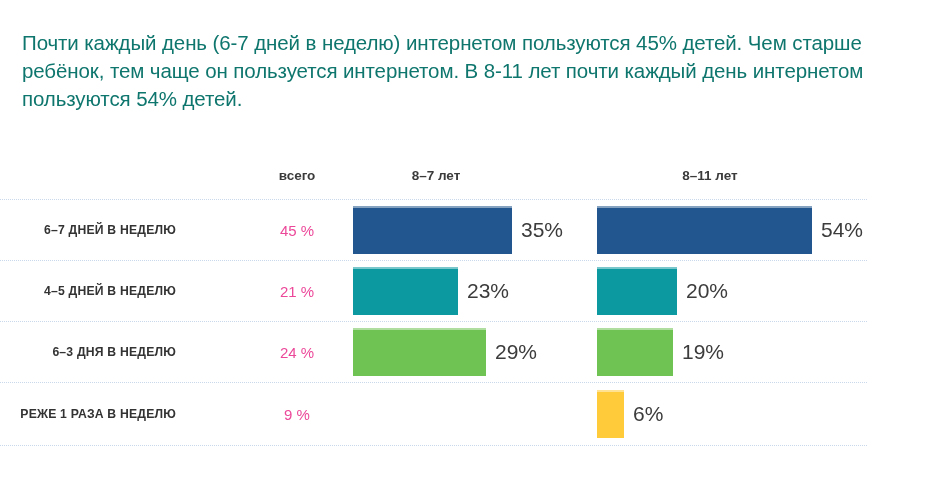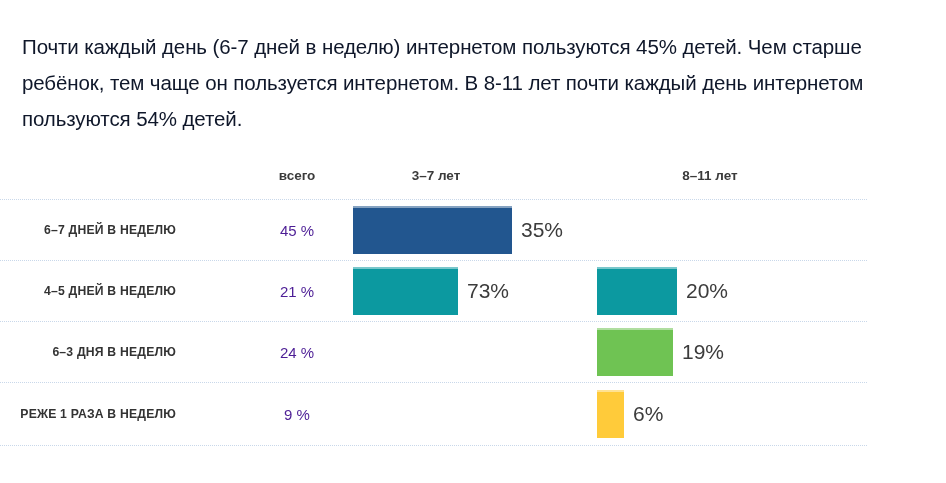--- a/index.html
+++ b/index.html
@@ -16,22 +16,22 @@
     position: relative;
   }
 
   
   .intro {
     position: absolute;
     left: 22px;
     top: 8px;
     width: 900px;
     font-size: 20.5px;
-    line-height: 36px;
-    color: #0f172a;
+    line-height: 28px;
+    color: #0f766e;
     font-weight: 400;
     letter-spacing: -0.1px;
   }
 
   
   .chart {
     position: absolute;
     left: 0;
     top: 160px;
     width: 867px;
@@ -81,21 +81,21 @@
     white-space: nowrap;
     text-align: left;
   }
 
   .row-total {
     position: absolute;
     left: 297px;
     top: 50%;
     transform: translate(-50%, -50%);
     font-size: 15px;
-    color: #4c1d95;
+    color: #ec4899;
     white-space: nowrap;
   }
 
   .bar-wrap {
     position: absolute;
     top: 50%;
     transform: translateY(-50%);
     display: flex;
     align-items: center;
     height: 48px;
@@ -117,51 +117,59 @@
 </style>
 </head>
 <body>
 
 <p class="intro">Почти каждый день (6-7 дней в неделю) интернетом пользуются 45% детей. Чем старше ребёнок, тем чаще он пользуется интернетом. В 8-11 лет почти каждый день интернетом пользуются 54% детей.</p>
 
 <div class="chart">
 
   <div class="header-row">
     <div class="col-head total">всего</div>
-    <div class="col-head g1">3–7 лет</div>
+    <div class="col-head g1">8–7 лет</div>
     <div class="col-head g2">8–11 лет</div>
   </div>
 
   <div class="rows">
 
     <div class="row">
       <div class="row-label">6–7 ДНЕЙ В НЕДЕЛЮ</div>
       <div class="row-total">45 %</div>
       <div class="bar-wrap g1">
         <div class="bar" style="width: 159px; background: rgb(34, 86, 143);"></div>
         <span class="bar-value">35%</span>
       </div>
+      <div class="bar-wrap g2">
+        <div class="bar" style="width: 215px; background: rgb(34, 86, 143);"></div>
+        <span class="bar-value">54%</span>
+      </div>
     </div>
 
     <div class="row">
       <div class="row-label">4–5 ДНЕЙ В НЕДЕЛЮ</div>
       <div class="row-total">21 %</div>
       <div class="bar-wrap g1">
         <div class="bar" style="width: 105px; background: rgb(12, 153, 160);"></div>
-        <span class="bar-value">73%</span>
+        <span class="bar-value">23%</span>
       </div>
       <div class="bar-wrap g2">
         <div class="bar" style="width: 80px; background: rgb(12, 153, 160);"></div>
         <span class="bar-value">20%</span>
       </div>
     </div>
 
     <div class="row">
       <div class="row-label">6–3 ДНЯ В НЕДЕЛЮ</div>
       <div class="row-total">24 %</div>
+      <div class="bar-wrap g1">
+        <div class="bar" style="width: 133px; background: rgb(111, 195, 83);"></div>
+        <span class="bar-value">29%</span>
+      </div>
       <div class="bar-wrap g2">
         <div class="bar" style="width: 76px; background: rgb(111, 195, 83);"></div>
         <span class="bar-value">19%</span>
       </div>
     </div>
 
     <div class="row">
       <div class="row-label">РЕЖЕ 1 РАЗА В НЕДЕЛЮ</div>
       <div class="row-total">9 %</div>
       <div class="bar-wrap g2">

